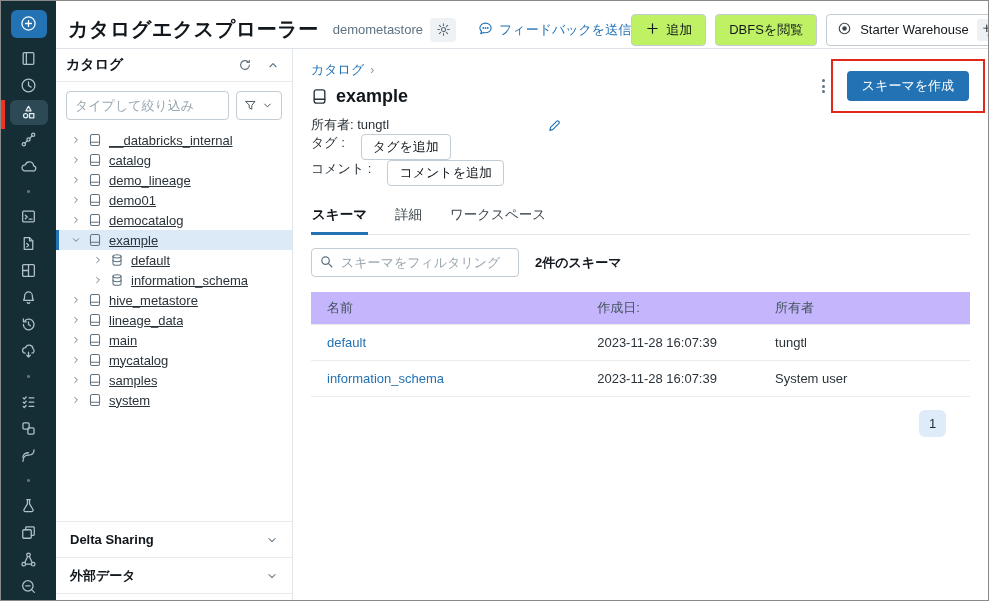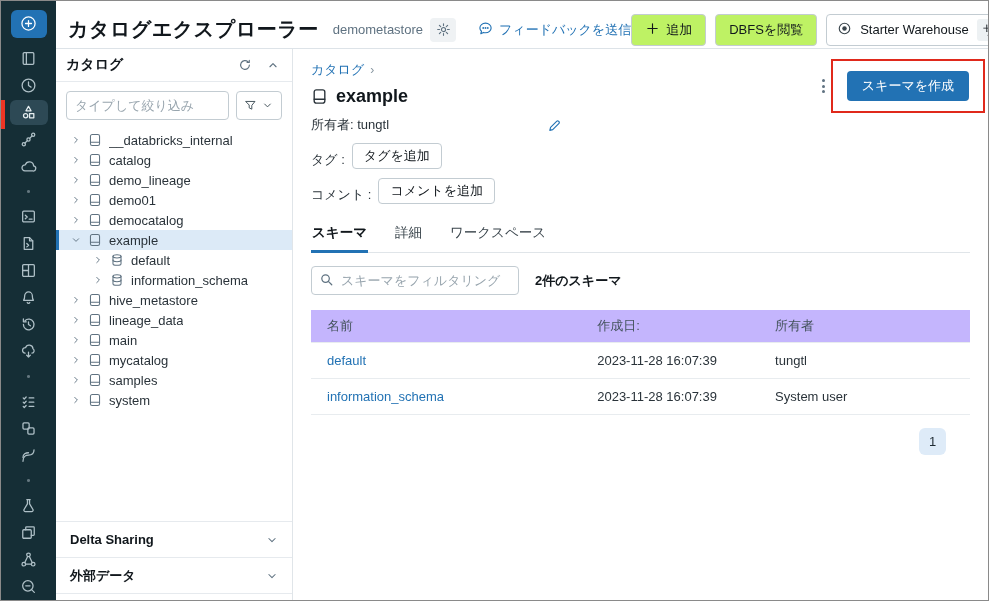--- a/index.html
+++ b/index.html
@@ -38,21 +38,21 @@
   .panel-title { font-size:14px; font-weight:bold; color:#11171C; }
   .panel-header-icons { margin-left:auto; display:flex; gap:14px; color:#5F7281; }
   .panel-header-icons span { cursor:pointer; display:flex; }
   .panel-header-icons svg { width:14px; height:14px; stroke:currentColor; fill:none; stroke-width:1.3; stroke-linecap:round; stroke-linejoin:round; }
   .search-row { display:flex; gap:7px; padding:9px 10px 7px; flex:none; }
   .tree-filter { flex:1; min-width:0; height:29px; border:1px solid #C3CCD2; border-radius:4px; padding:0 8px; font-size:13px; color:#3A454C; font-family:inherit; }
   .tree-filter::placeholder { color:#98A5AE; }
   .filter-btn { width:46px; height:29px; flex:none; border:1px solid #C3CCD2; border-radius:4px; background:#fff; display:flex; align-items:center; justify-content:center; gap:4px; color:#44535C; cursor:pointer; }
   .filter-btn svg { width:13px; height:13px; stroke:currentColor; fill:none; stroke-width:1.2; stroke-linecap:round; stroke-linejoin:round; }
   .tree { flex:1; overflow:hidden; padding-top:3px; }
-  .tree-row { height:20px; display:flex; align-items:center; gap:7px; padding-left:15px; font-size:13px; color:#2A333A; cursor:pointer; position:relative; }
+  .tree-row { height:20px; display:flex; align-items:center; gap:7px; padding-left:15px; font-size:13px; color:#2A333A; cursor:pointer; position:relative;text-decoration:underline; }
   .tree-row.child { padding-left:37px; }
   .tree-row.selected { background:#DCEAF7; }
   .tree-row.selected::before { content:""; position:absolute; left:0; top:0; width:3px; height:100%; background:#2272B4; }
   .tree-chev { color:#5F7281; display:flex; flex:none; }
   .tree-chev svg { width:10px; height:10px; stroke:currentColor; fill:none; stroke-width:1.5; stroke-linecap:round; stroke-linejoin:round; }
   .tree-ic { color:#5F7281; display:flex; flex:none; }
   .tree-ic svg { width:14px; height:14px; stroke:currentColor; fill:none; stroke-width:1.2; stroke-linecap:round; stroke-linejoin:round; }
   .tree-label { white-space:nowrap; overflow:hidden; text-overflow:ellipsis; }
   .panel-sections { margin-top:auto; flex:none; border-top:1px solid #E6EAEE; margin-bottom:6px; }
   .section-row { height:36px; display:flex; align-items:center; padding:0 14px; font-size:13px; font-weight:bold; color:#11171C; border-bottom:1px solid #E6EAEE; cursor:pointer;gap:32px; }
@@ -62,21 +62,21 @@
   .content { flex:1; min-width:0; padding:12px 18px 0; position:relative; background:#fff; }
   .breadcrumb { font-size:13px; color:#2272B4; display:flex; align-items:center; gap:6px; }
   .crumb-sep { color:#8796A0; font-size:12px; }
   .title-row { display:flex; align-items:center; gap:8px; margin-top:7px; }
   .entity-ic { color:#2A333A; display:flex; }
   .entity-ic svg { width:17px; height:17px; stroke:currentColor; fill:none; stroke-width:1.3; stroke-linecap:round; stroke-linejoin:round; }
   .entity-name { font-size:18px; font-weight:bold; color:#11171C; }
   .owner-row { margin-top:9px; font-size:13px; color:#2A333A; display:flex; align-items:center; }
   .pencil { margin-left:158px; color:#2272B4; display:flex; cursor:pointer; }
   .pencil svg { width:15px; height:15px; stroke:currentColor; fill:none; stroke-width:1.2; stroke-linecap:round; stroke-linejoin:round; }
-  .meta-row { margin-top:9px; display:flex; align-items:flex-end; gap:7px; font-size:13px; color:#2A333A; }
+  .meta-row { display:flex; align-items:flex-start; gap:16px; font-size:13px; color:#2A333A; }
   .chip-btn { border:1px solid #C3CCD2; border-radius:4px; background:#fff; font-size:13px; color:#11171C; padding:3px 11px; cursor:pointer; font-family:inherit; }
   .tabs { display:flex; gap:26px; margin-top:15px; border-bottom:1px solid #E0E5E9; }
   .tab { padding:5px 1px 8px; font-size:13.5px; color:#3A454C; cursor:pointer; white-space:nowrap; }
   .tab.active { font-weight:bold; color:#11171C; border-bottom:3px solid #2272B4; margin-bottom:-1px; }
   .filter-row { margin-top:13px; display:flex; align-items:center; gap:16px; }
   .schema-search { position:relative; width:208px; }
   .schema-search input { width:100%; height:29px; border:1px solid #C3CCD2; border-radius:4px; padding:0 8px 0 29px; font-size:13px; font-family:inherit; color:#3A454C; }
   .schema-search input::placeholder { color:#98A5AE; }
   .schema-search .mag { position:absolute; left:8px; top:6px; color:#5F7281; }
   .schema-search .mag svg { width:15px; height:15px; stroke:currentColor; fill:none; stroke-width:1.3; stroke-linecap:round; stroke-linejoin:round; }

